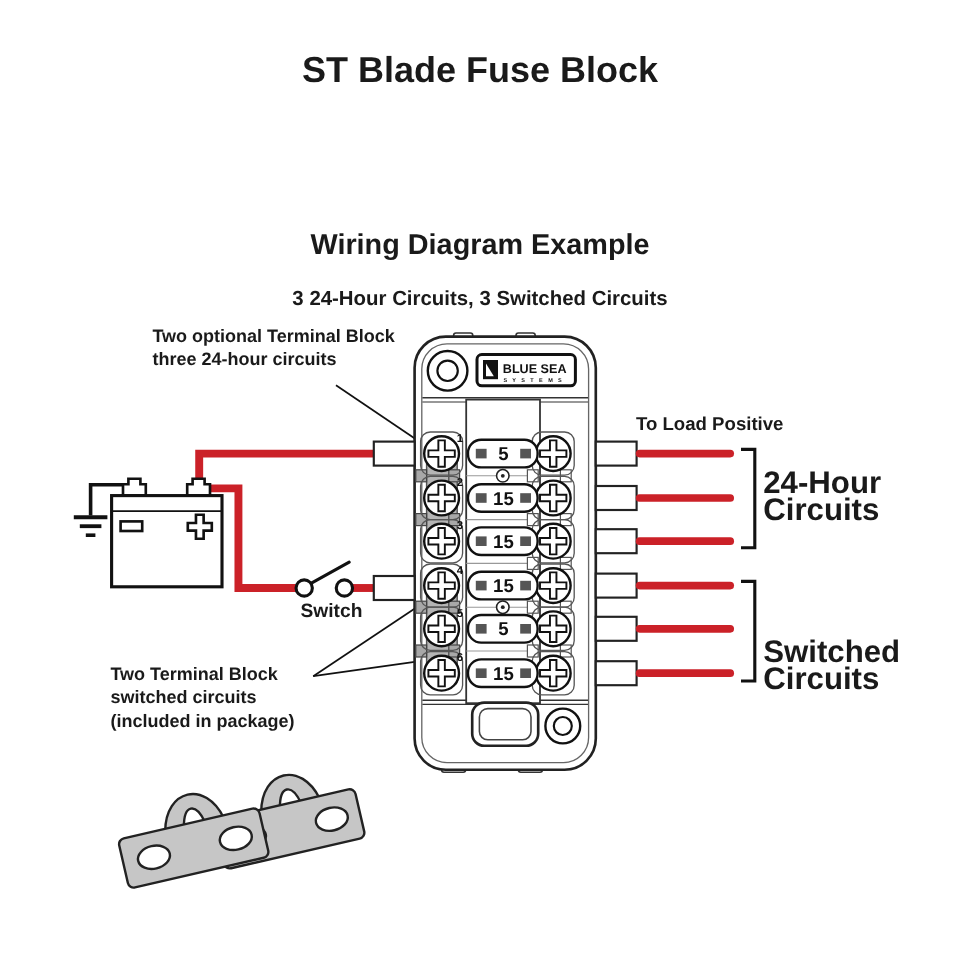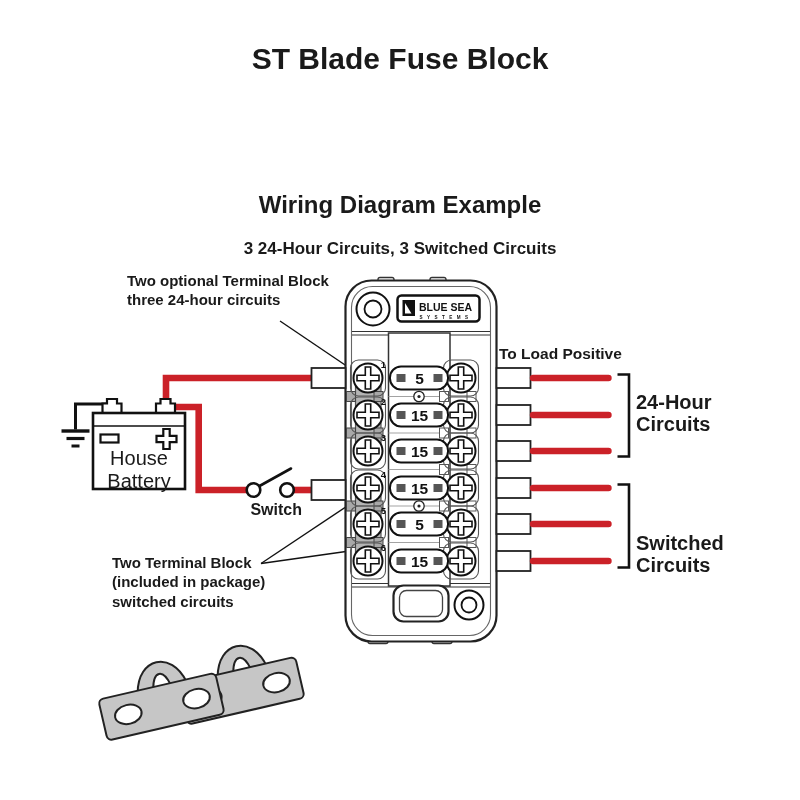--- a/index.html
+++ b/index.html
@@ -7,23 +7,23 @@
         font-family:"Liberation Sans",sans-serif;color:#1a1a1a;}
   .abs{position:absolute;white-space:nowrap;}
   .ctr{left:0;width:800px;text-align:center;}
   .title{top:42px;font-size:30px;font-weight:700;}
   .subtitle{top:83px;font-size:25px;font-weight:400;}
   .pn{top:118px;font-size:25px;font-weight:400;}
   .ex-title{top:191px;font-size:24px;font-weight:700;}
   .ex-sub{top:219px;font-size:17px;font-weight:700;margin-top:20px;}
   .note{font-size:15px;font-weight:700;line-height:19.3px;}
   .note1{left:100px;top:271px;margin-left:27px;}
-  .note2{left:112px;top:553px;}
-  .load-pos{left:499px;top:345px;font-size:15.5px;font-weight:700;}
-  .grp{font-size:20px;font-weight:700;line-height:22px;}
+  .note2{left:92px;top:553px;}
+  .load-pos{left:530px;top:345px;font-size:15.5px;font-weight:700;}
+  .grp{font-size:26px;font-weight:700;line-height:22px;}
   .grp1{left:636px;top:391px;}
   .grp2{left:636px;top:532px;}
   .switch-lbl{left:238px;top:501px;width:64px;text-align:right;font-size:16px;font-weight:700;}
   .batt-lbl{left:89px;top:447px;width:100px;text-align:center;font-size:20px;font-weight:400;line-height:23px;}
   svg{position:absolute;left:0;top:0;}
   svg text{font-family:"Liberation Sans",sans-serif;}
 </style>
 </head>
 <body>
 
@@ -260,35 +260,31 @@
     </g>
   </svg>
 
   <div class="abs note note1">
     <div>Two optional Terminal Block</div>
     <div>three 24-hour circuits</div>
   </div>
 
   <div class="abs note note2">
     <div>Two Terminal Block</div>
+    <div>switched circuits</div>
     <div>(included in package)</div>
-    <div>switched circuits</div>
   </div>
 
   <div class="abs load-pos">To Load Positive</div>
 
   <div class="abs grp grp1">
     <div>24-Hour</div>
     <div>Circuits</div>
   </div>
   <div class="abs grp grp2">
     <div>Switched</div>
     <div>Circuits</div>
   </div>
 
   <div class="abs switch-lbl">Switch</div>
 
-  <div class="abs batt-lbl">
-    <div>House</div>
-    <div>Battery</div>
-  </div>
 
 </div>
 
 </body></html>

